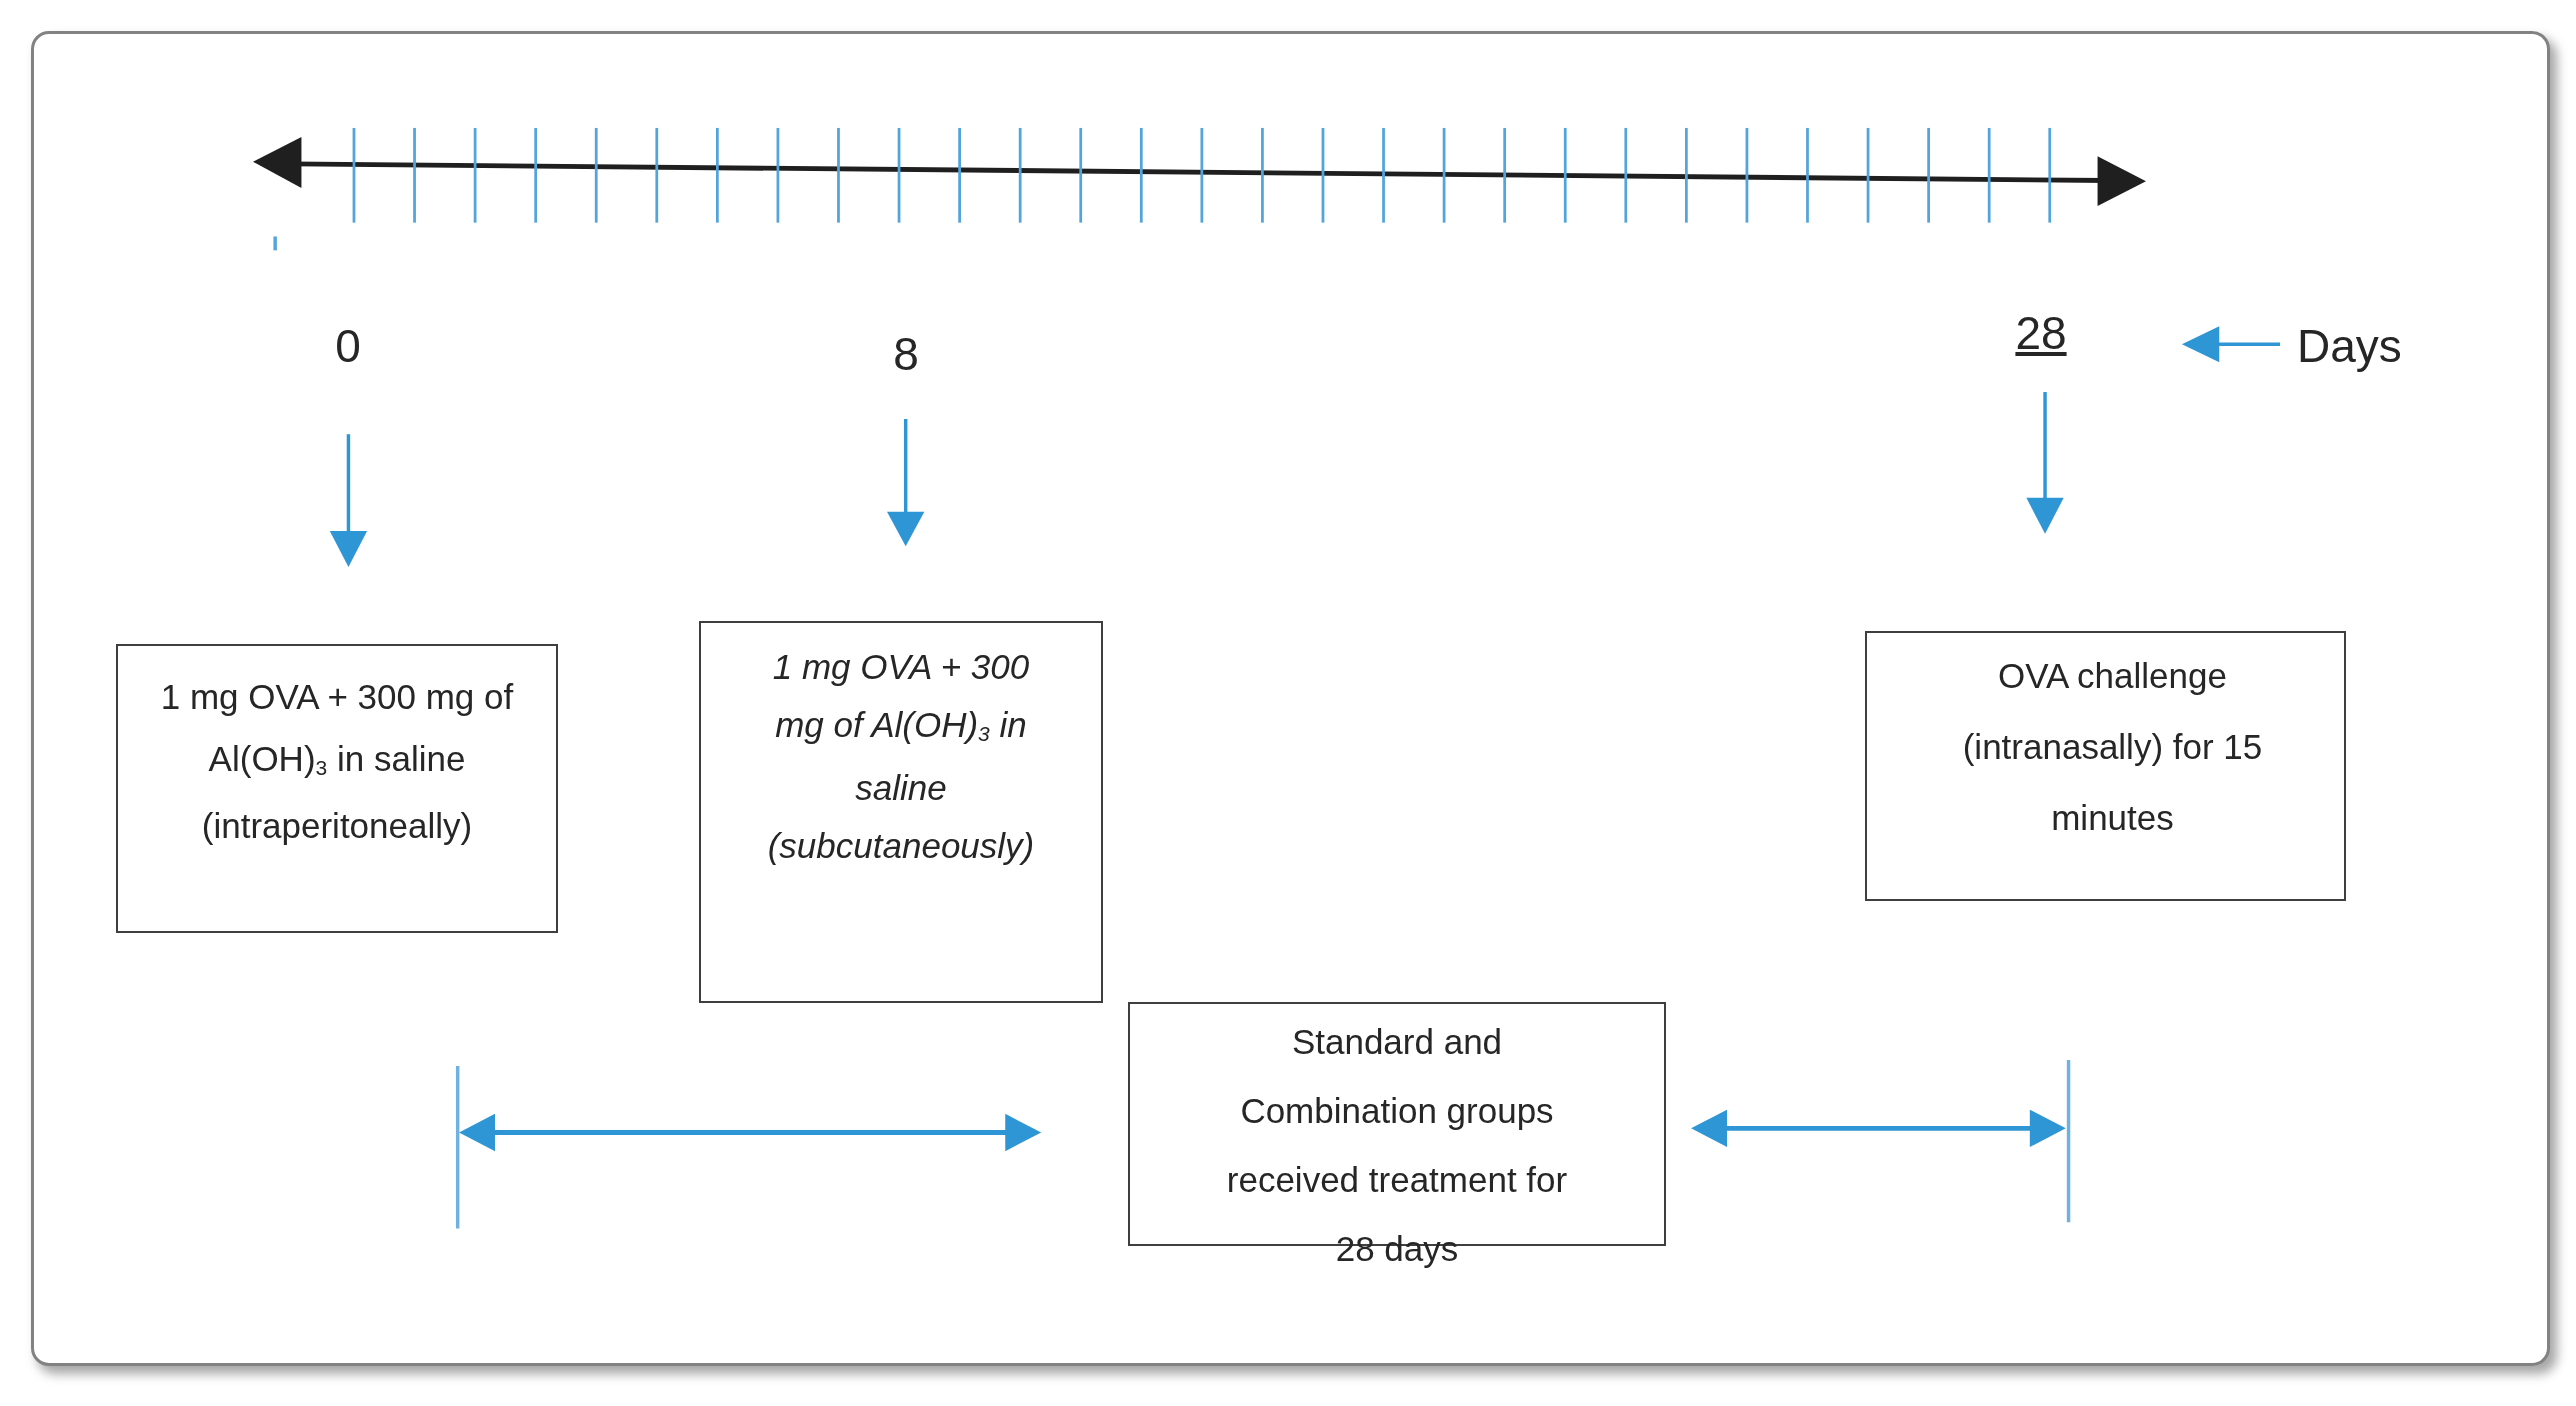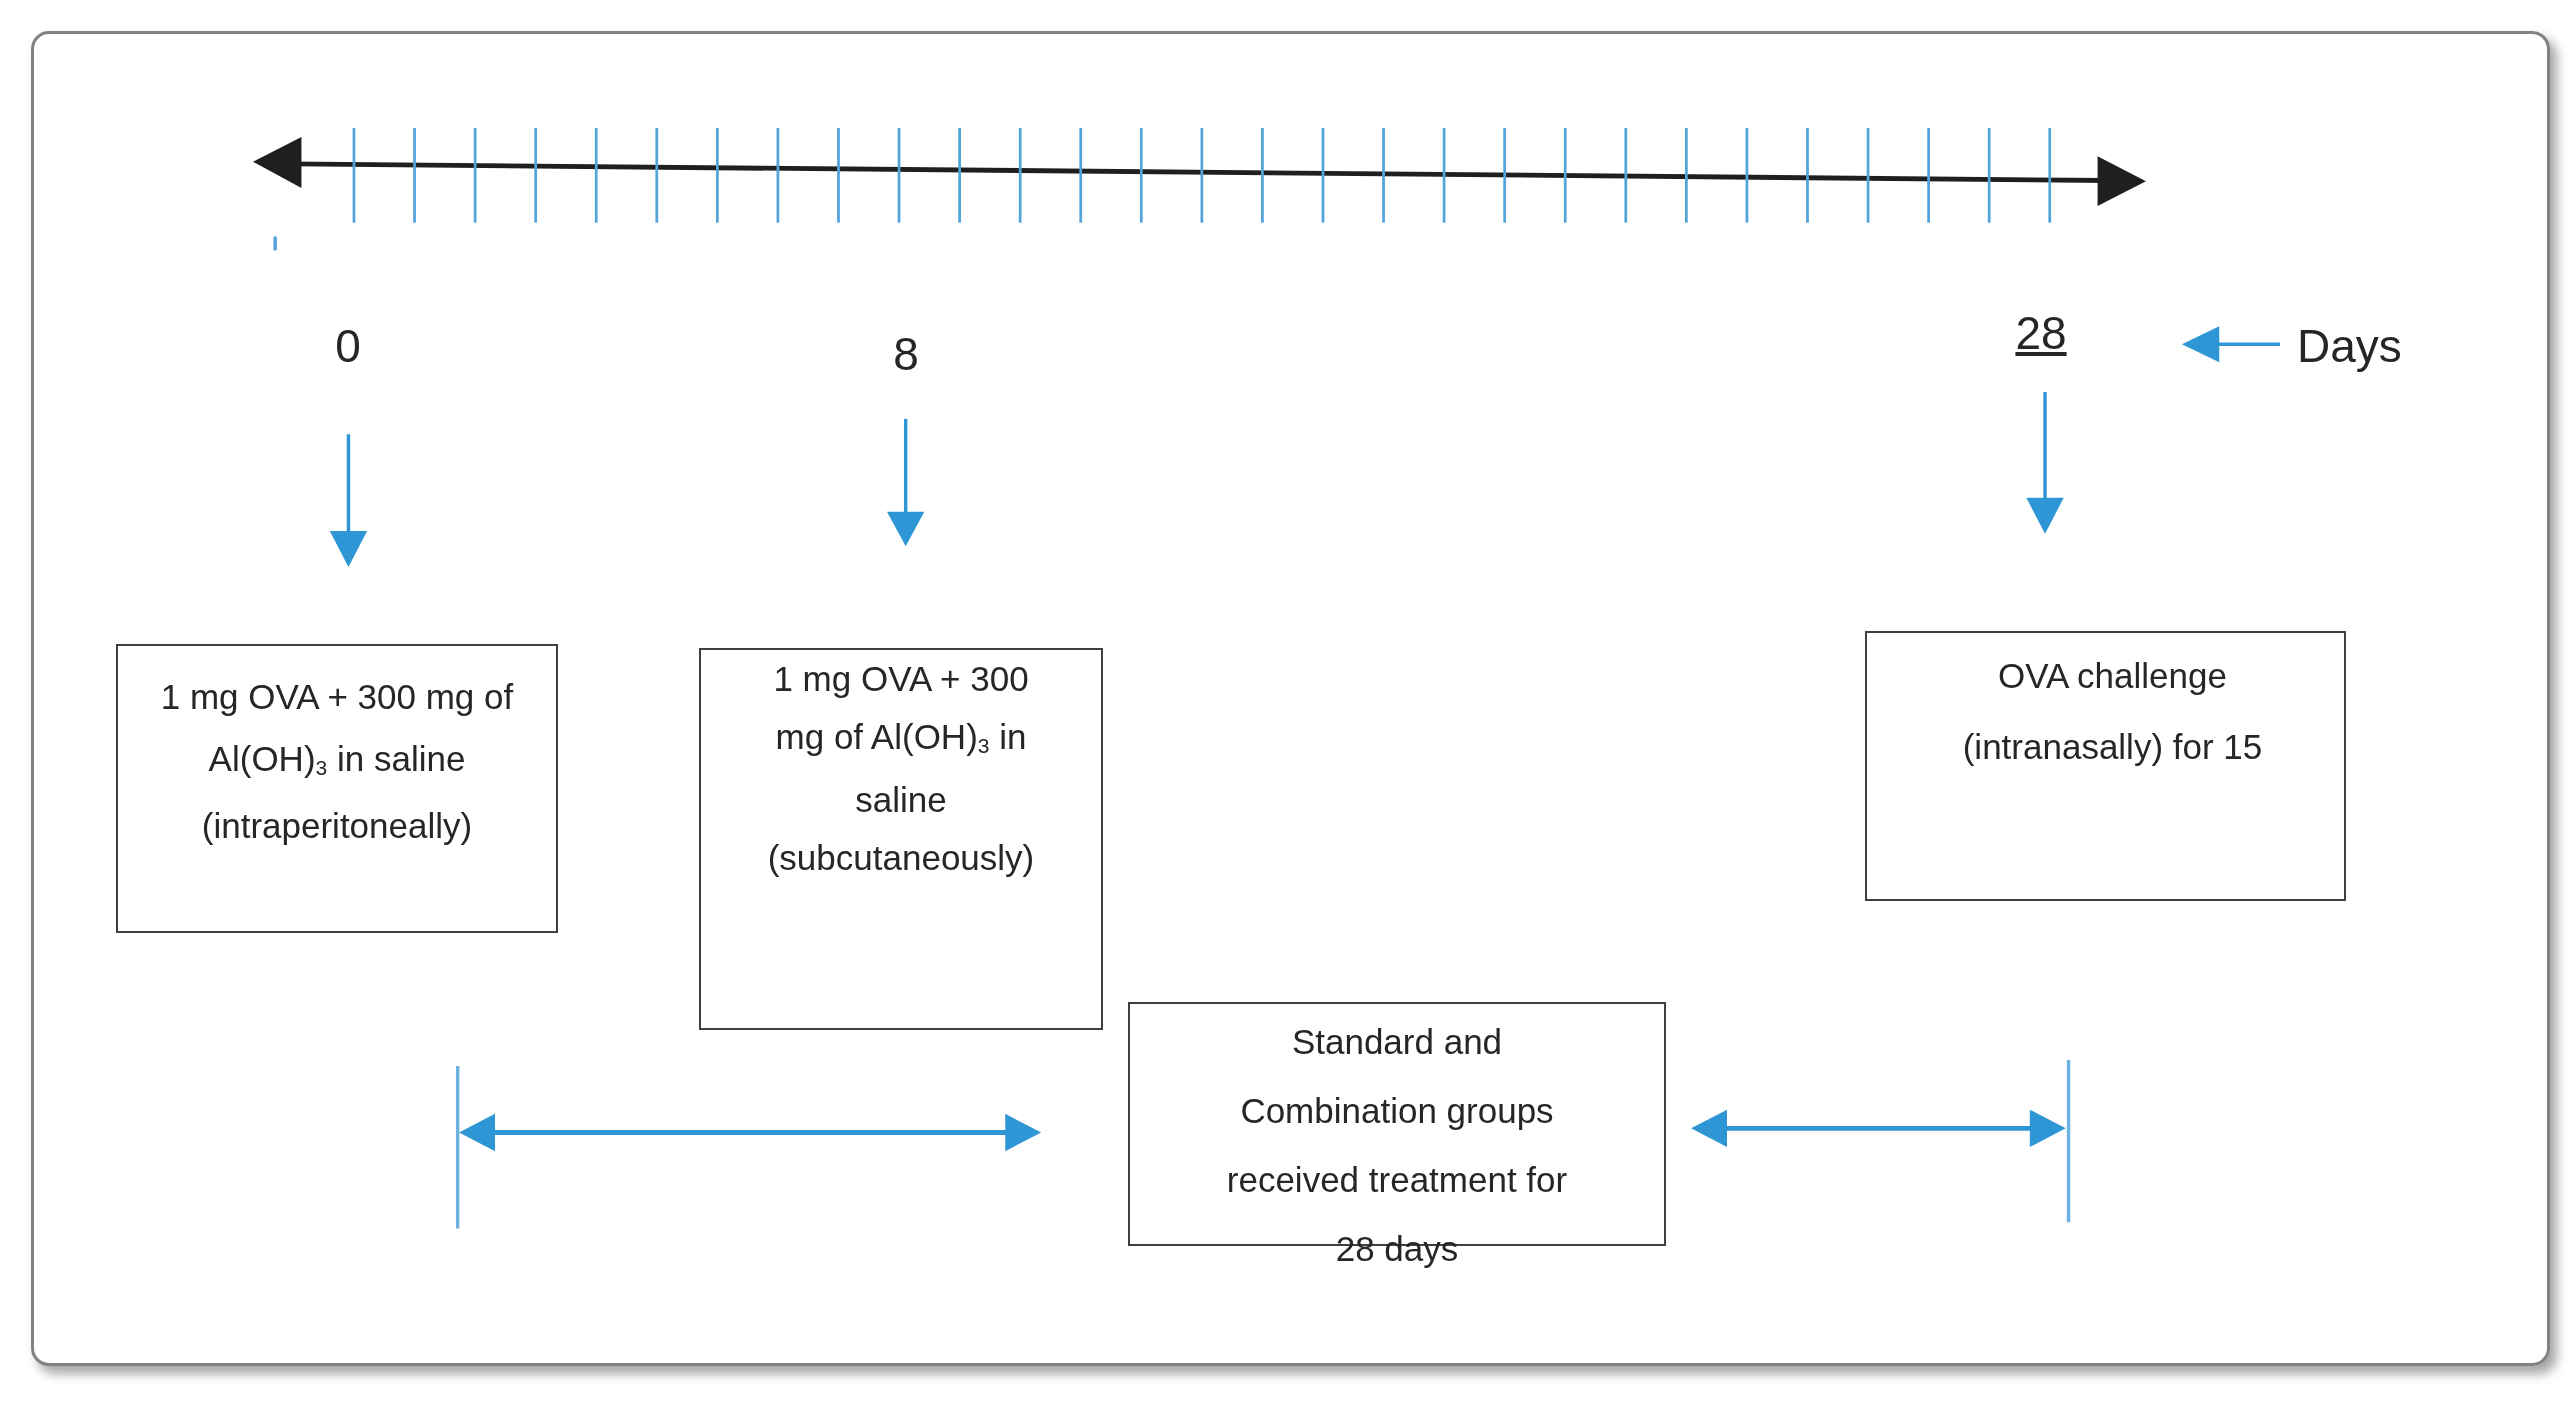--- a/index.html
+++ b/index.html
@@ -17,21 +17,21 @@
   .bline2{stroke:var(--arrow-blue,#2e96d5);stroke-width:7;}
   .bluefill{fill:var(--arrow-blue,#2e96d5);}
   .bracket{stroke:var(--bracket-blue,#6fb2e2);stroke-width:5;}
   .daylbl{position:absolute;font-size:46px;white-space:nowrap;}
   .center-xy{transform:translate(-50%,-50%);}
   .center-y{transform:translateY(-50%);}
   .tbox{position:absolute;border:2.8px solid var(--box-border,#3f3f3f);box-sizing:border-box;
         font-size:35px;text-align:center;background:#ffffff;}
   .tbox .line{display:block;}
   #box-day0{left:116px;top:644px;width:442px;height:289px;padding-top:20px;line-height:62px;}
-  #box-day8{left:699px;top:648px;width:404px;height:382px;padding-top:0;line-height:58px;}
+  #box-day8{left:699px;top:621px;width:404px;height:382px;padding-top:15px;line-height:58px;font-style:italic;}
   #box-day28{left:1865px;top:631px;width:481px;height:270px;padding:7px 14px 0 28px;line-height:71px;text-align:center;}
   #box-treatment{left:1128px;top:1002px;width:538px;height:244px;padding-top:2.8px;line-height:69px;}
   sub.chem{font-size:0.6em;vertical-align:baseline;position:relative;top:0.18em;}
   #label-day0{left:348px;top:346px;}
   #label-day8{left:906px;top:354px;}
   #label-day28{left:2041px;top:333px;text-decoration:underline;}
   #label-days{left:2297px;top:346px;}
 </style>
 </head>
 <body>
@@ -126,20 +126,21 @@
   <div class="tbox" id="box-day8">
     <span class="line">1 mg OVA + 300</span>
     <span class="line"><span>mg of Al(OH)</span><sub class="chem">3</sub><span> in</span></span>
     <span class="line">saline</span>
     <span class="line">(subcutaneously)</span>
   </div>
 
   <div class="tbox" id="box-day28">
     <span class="line">OVA challenge</span>
     <span class="line">(intranasally) for 15</span>
+    <span class="line">minutes</span>
   </div>
 
   <div class="tbox" id="box-treatment">
     <span class="line">Standard and</span>
     <span class="line">Combination groups</span>
     <span class="line">received treatment for</span>
     <span class="line">28 days</span>
   </div>
 
 </div>

